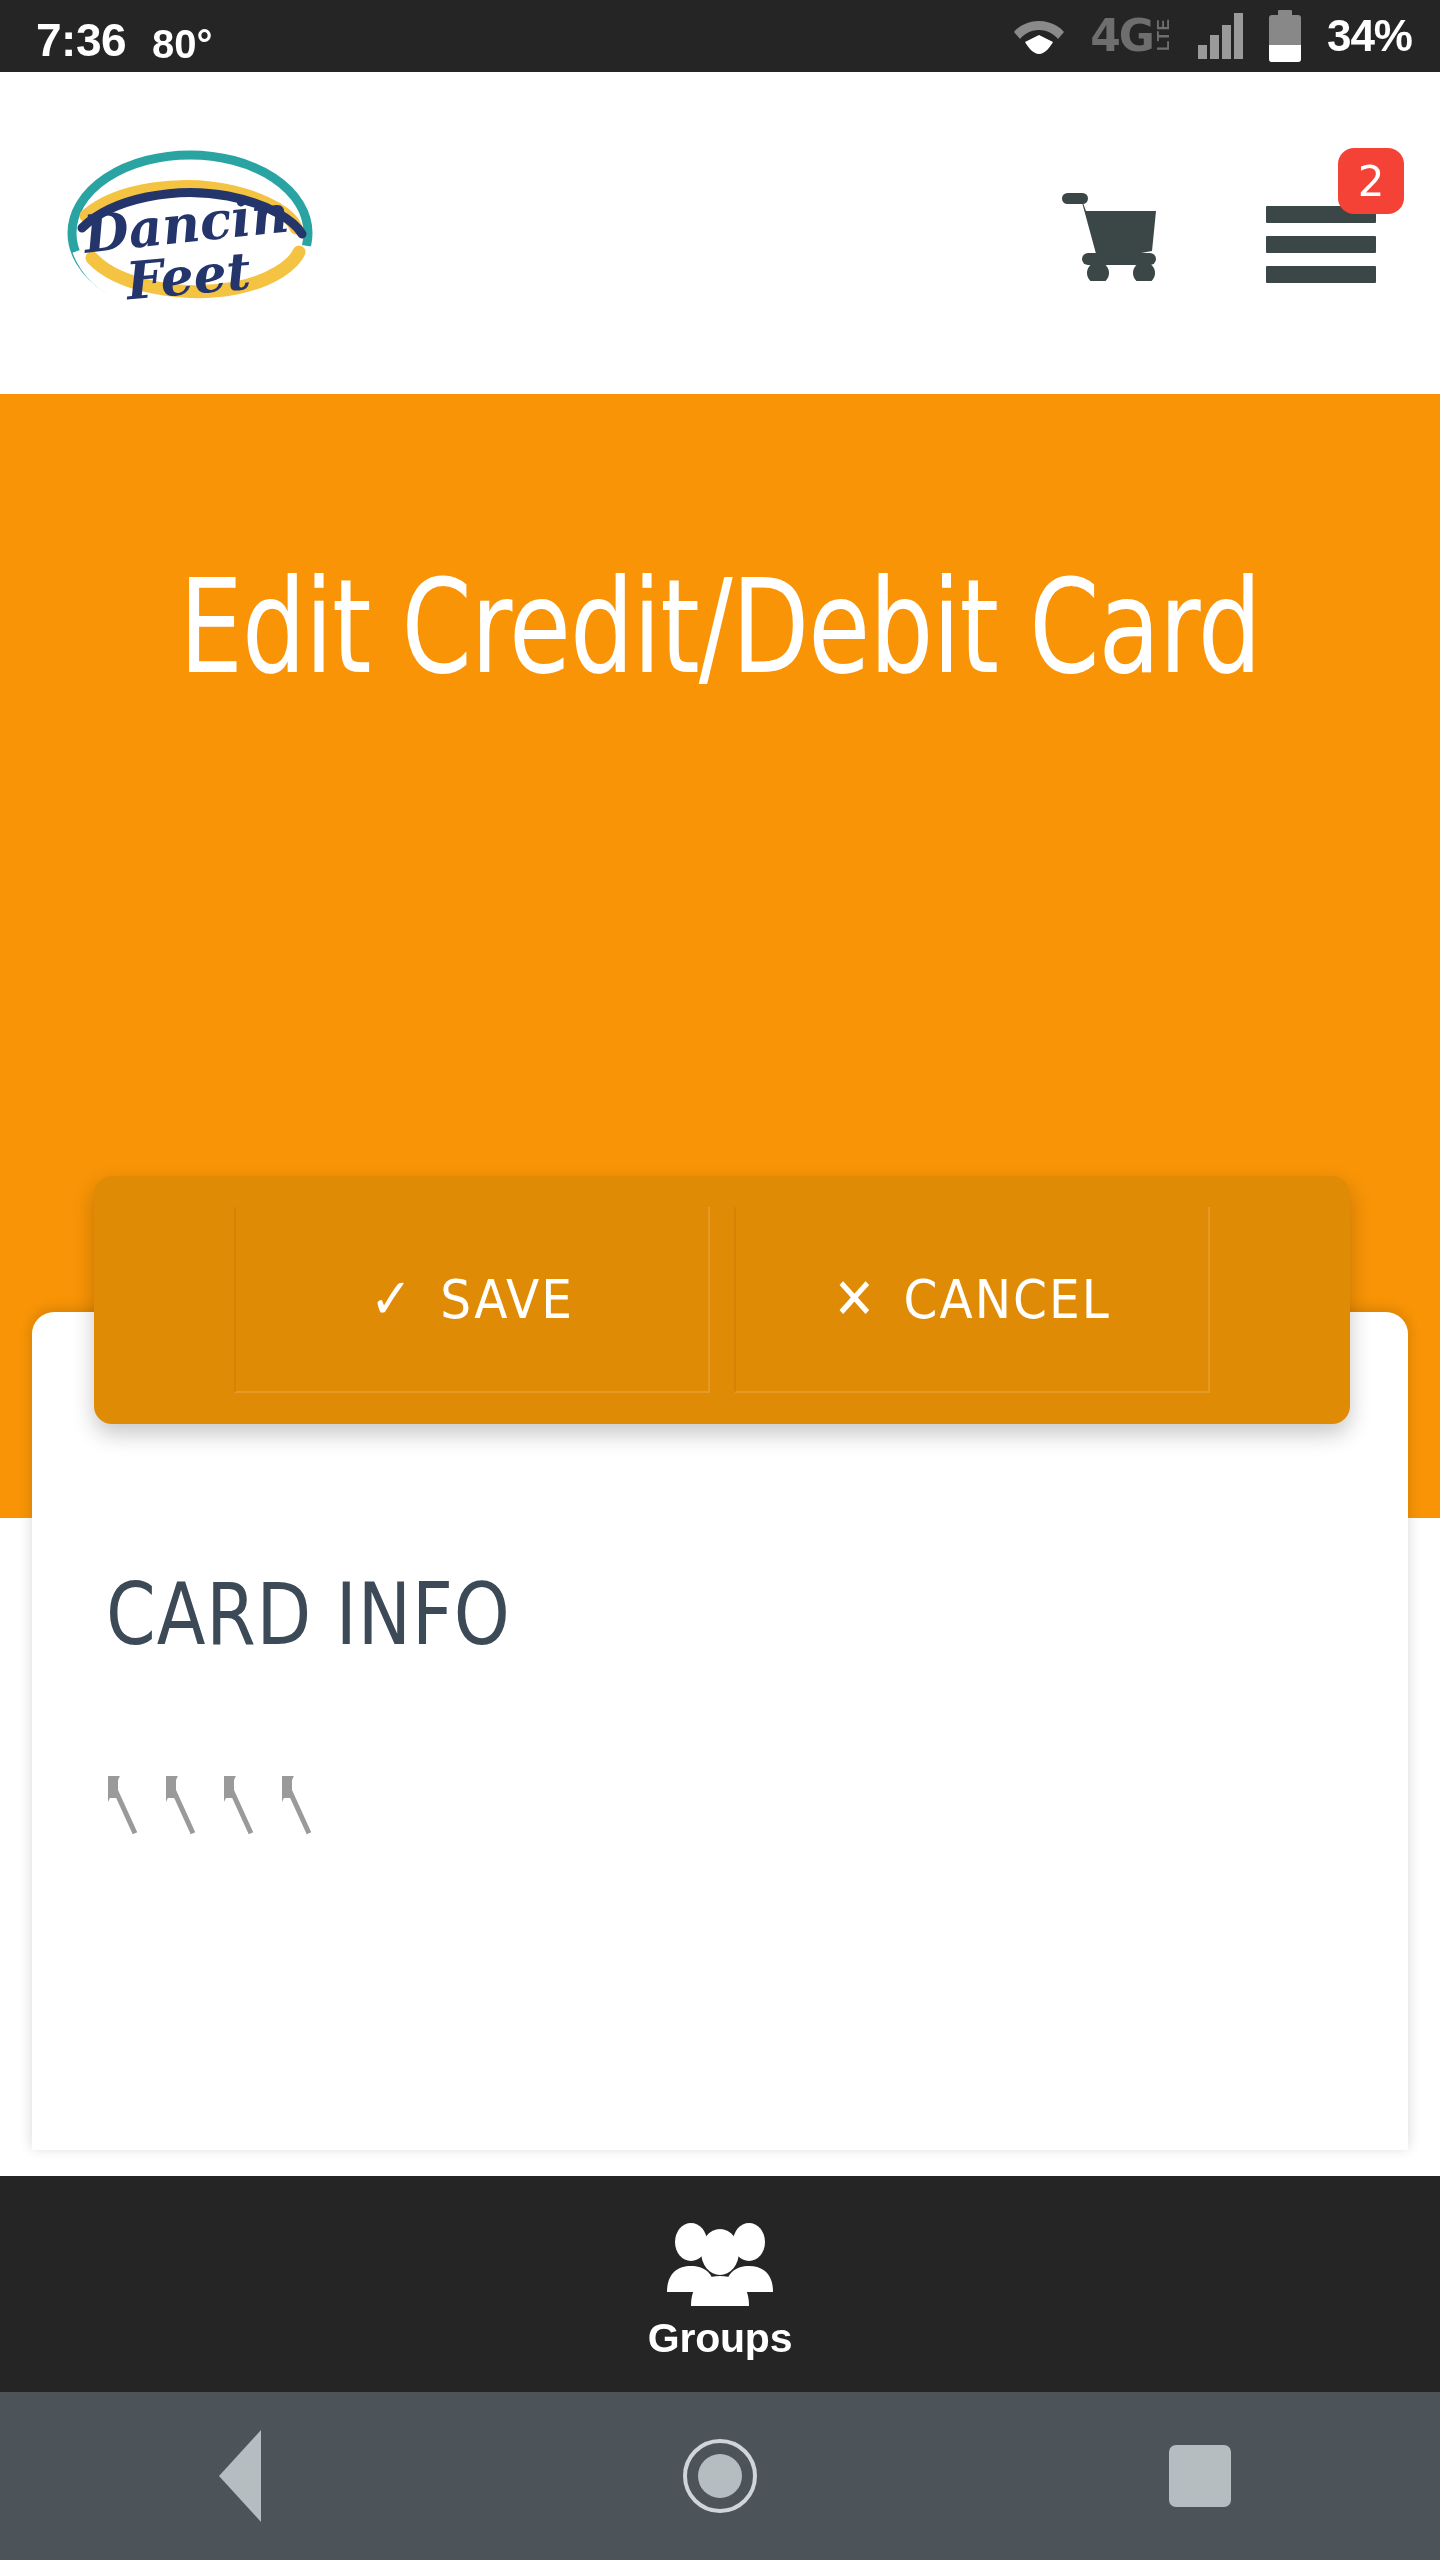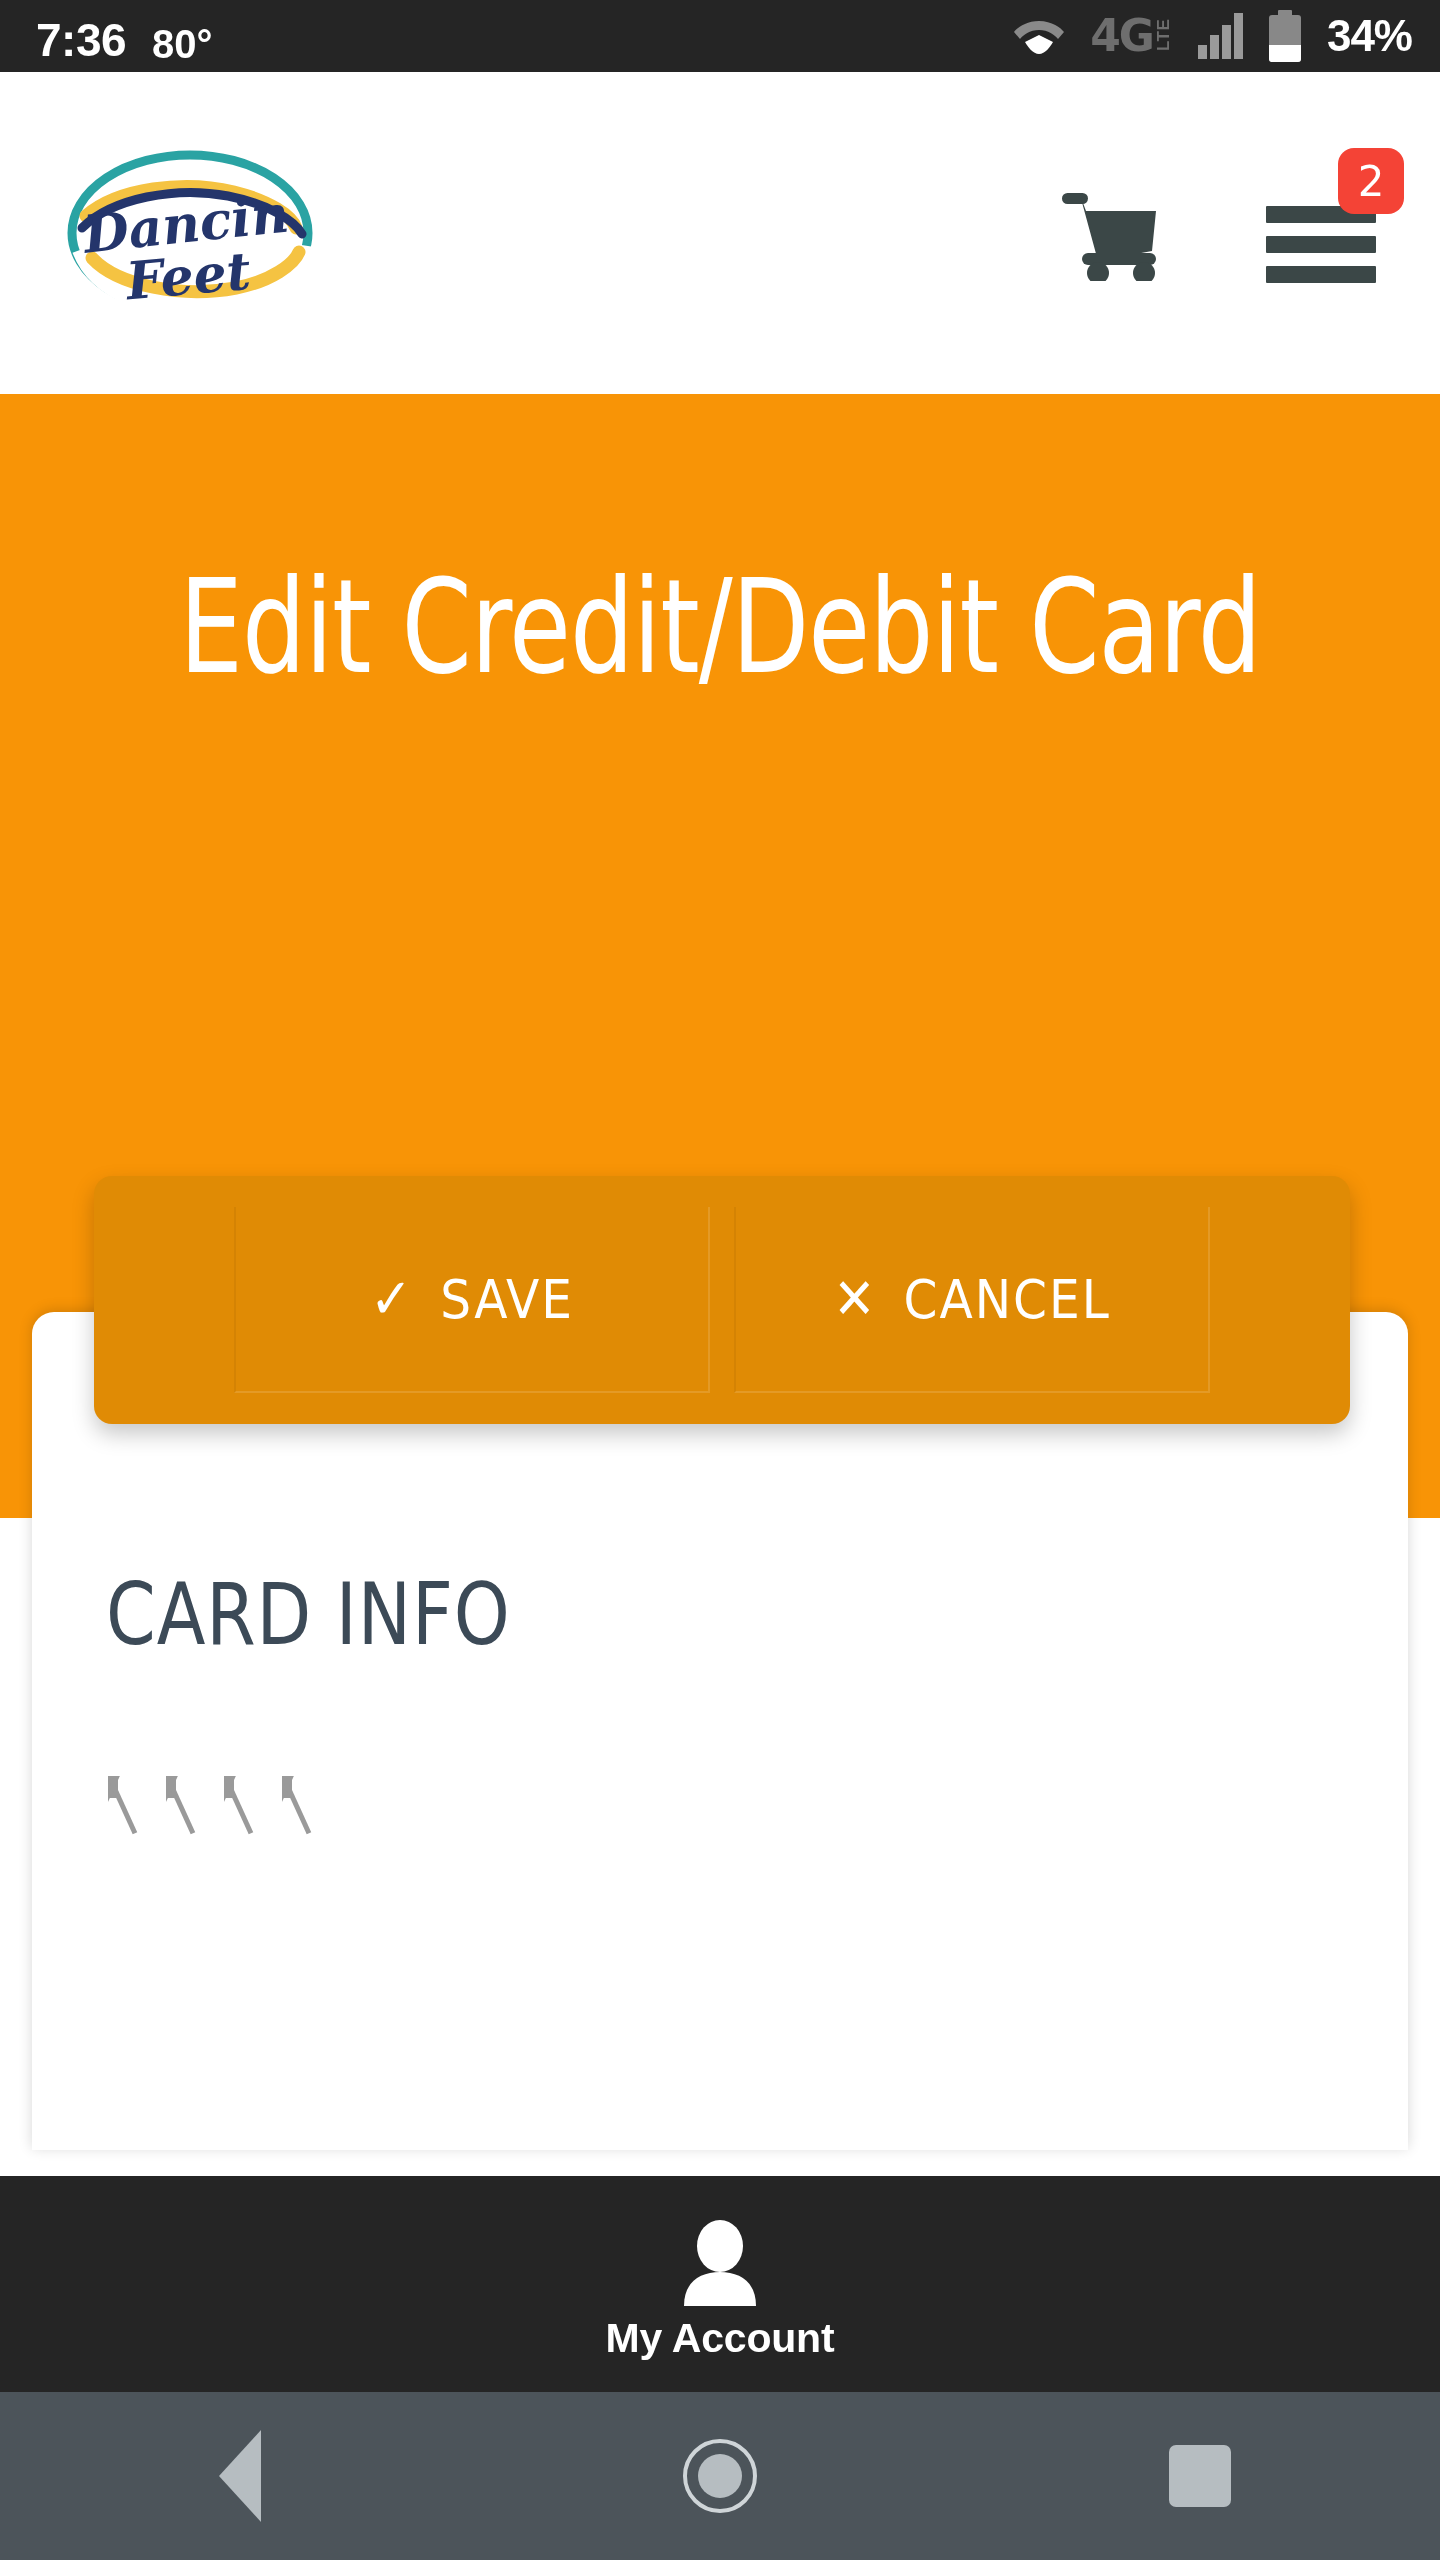--- a/index.html
+++ b/index.html
@@ -230,31 +230,35 @@
       <span>SAVE</span>
     </div>
     <div class="action-btn cancel">
       <span class="glyph">✕</span>
       <span>CANCEL</span>
     </div>
   </div>
 
   <div class="tabbar">
 
+
+
     <div class="tab">
       <span class="ticon">
-        <svg width="84" height="86" viewBox="0 0 84 86">
-          <ellipse cx="42" cy="26" rx="23" ry="26" fill="#ffffff"></ellipse>
-          <path d="M6 86 C6 62 22 52 42 52 C62 52 78 62 78 86 Z" fill="#ffffff"></path>
+        <svg width="110" height="86" viewBox="0 0 110 86">
+          <ellipse cx="26" cy="22" rx="16" ry="19" fill="#ffffff"></ellipse>
+          <path d="M2 72 C2 54 12 46 26 46 C40 46 50 54 50 72 Z" fill="#ffffff"></path>
+          <ellipse cx="84" cy="22" rx="16" ry="19" fill="#ffffff"></ellipse>
+          <path d="M60 72 C60 54 70 46 84 46 C98 46 108 54 108 72 Z" fill="#ffffff"></path>
+          <ellipse cx="55" cy="32" rx="19" ry="23" fill="#ffffff"></ellipse>
+          <path d="M26 86 C26 64 38 56 55 56 C72 56 84 64 84 86 Z" fill="#ffffff"></path>
         </svg>
       </span>
-      <span class="tlabel">My Account</span>
-    </div>
-
-
+      <span class="tlabel">Groups</span>
+    </div>
 
   </div>
 
   <div class="navbar">
     <div class="nav-btn">
       <span class="nav-back"></span>
     </div>
     <div class="nav-btn">
       <span class="nav-home">
           <span></span>

